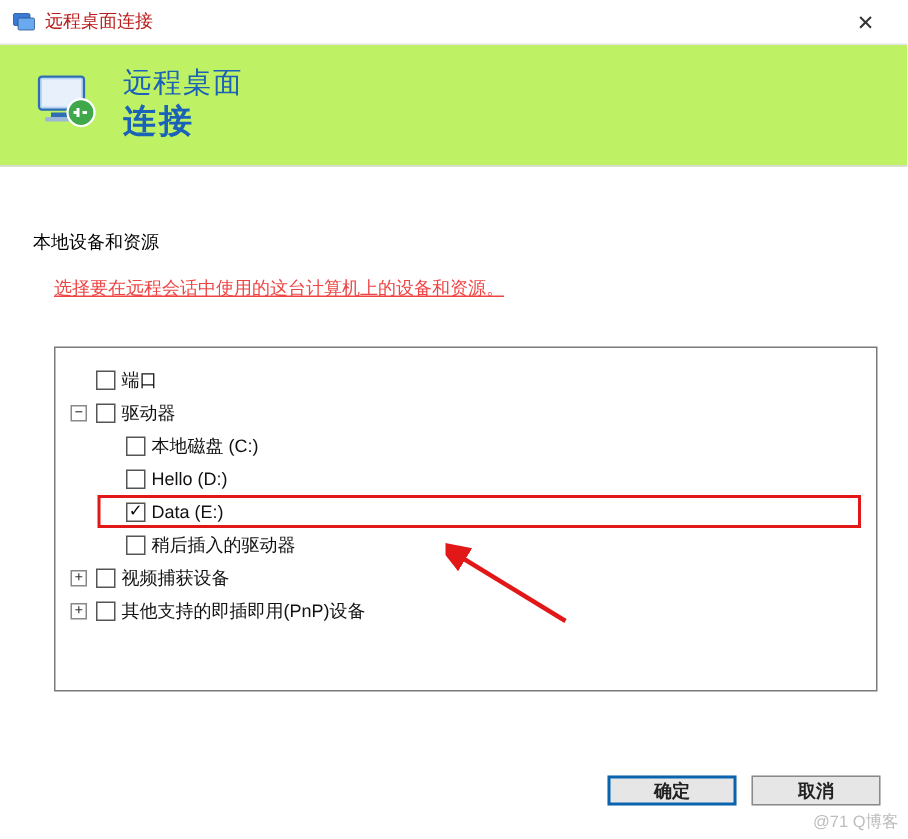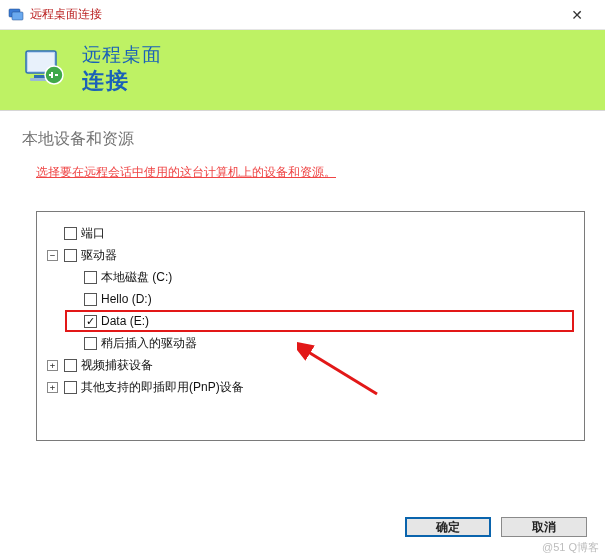--- a/index.html
+++ b/index.html
@@ -43,21 +43,21 @@
     }
     .header .big-icon {
       width: 48px; height: 48px;
       margin-right: 14px;
       position: relative;
     }
     .header .txt .line1 { font-size: 19px; color: #1a61b8; font-weight: 400; letter-spacing: 1px; }
     .header .txt .line2 { font-size: 22px; color: #1a61b8; font-weight: 700; letter-spacing: 2px; margin-top: -2px; }
 
     .section { padding: 18px 22px 8px 22px; }
-    .section-title { color: #737373; font-size: 16px; margin-bottom: 14px; }
+    .section-title { color: #000000; font-size: 12px; margin-bottom: 14px; margin-top: 24px; }
     .section-desc { color: #ef4444; font-size: 12px; margin: 0 0 22px 14px; text-decoration: underline; }
 
     .tree-box {
       border: 1px solid #7a7a7a;
       margin: 0 20px 0 36px;
       padding: 10px 10px 24px 10px;
       min-height: 230px;
       background: #fff;
       position: relative;
     }
@@ -230,13 +230,13 @@
     </defs>
     <line x1="80" y1="52" x2="8" y2="8" stroke="#e21818" stroke-width="3" marker-end="url(#ah)"></line>
   </svg>
 </div>
 
 <div class="buttons">
   <button class="btn primary">确定</button>
   <button class="btn">取消</button>
 </div>
 
-<div class="watermark">@51  Q博客</div>
+<div class="watermark">@71  Q博客</div>
 
 </body></html>

